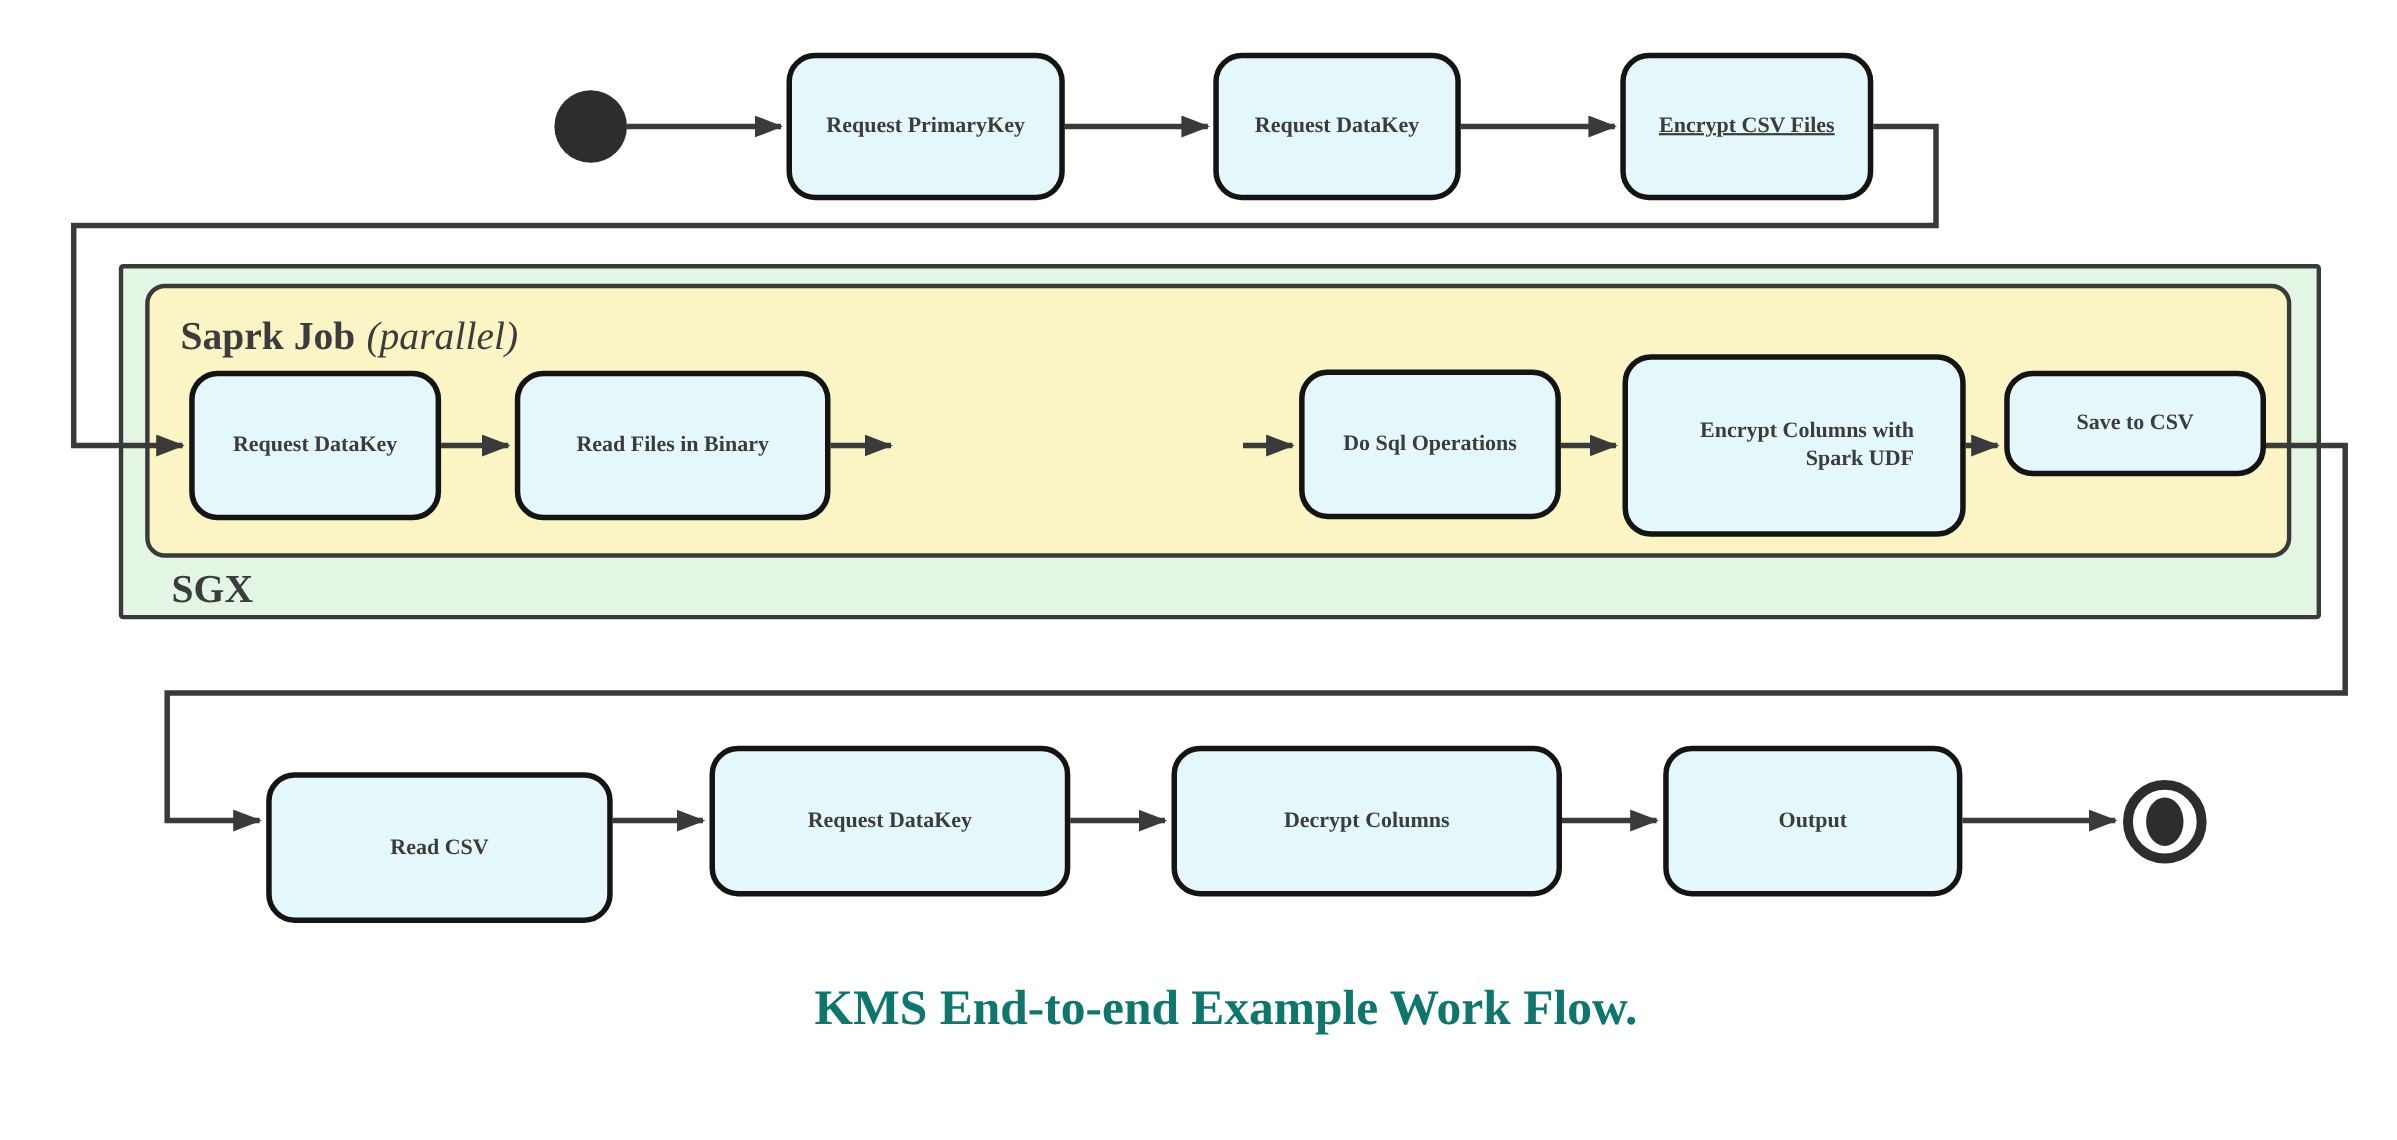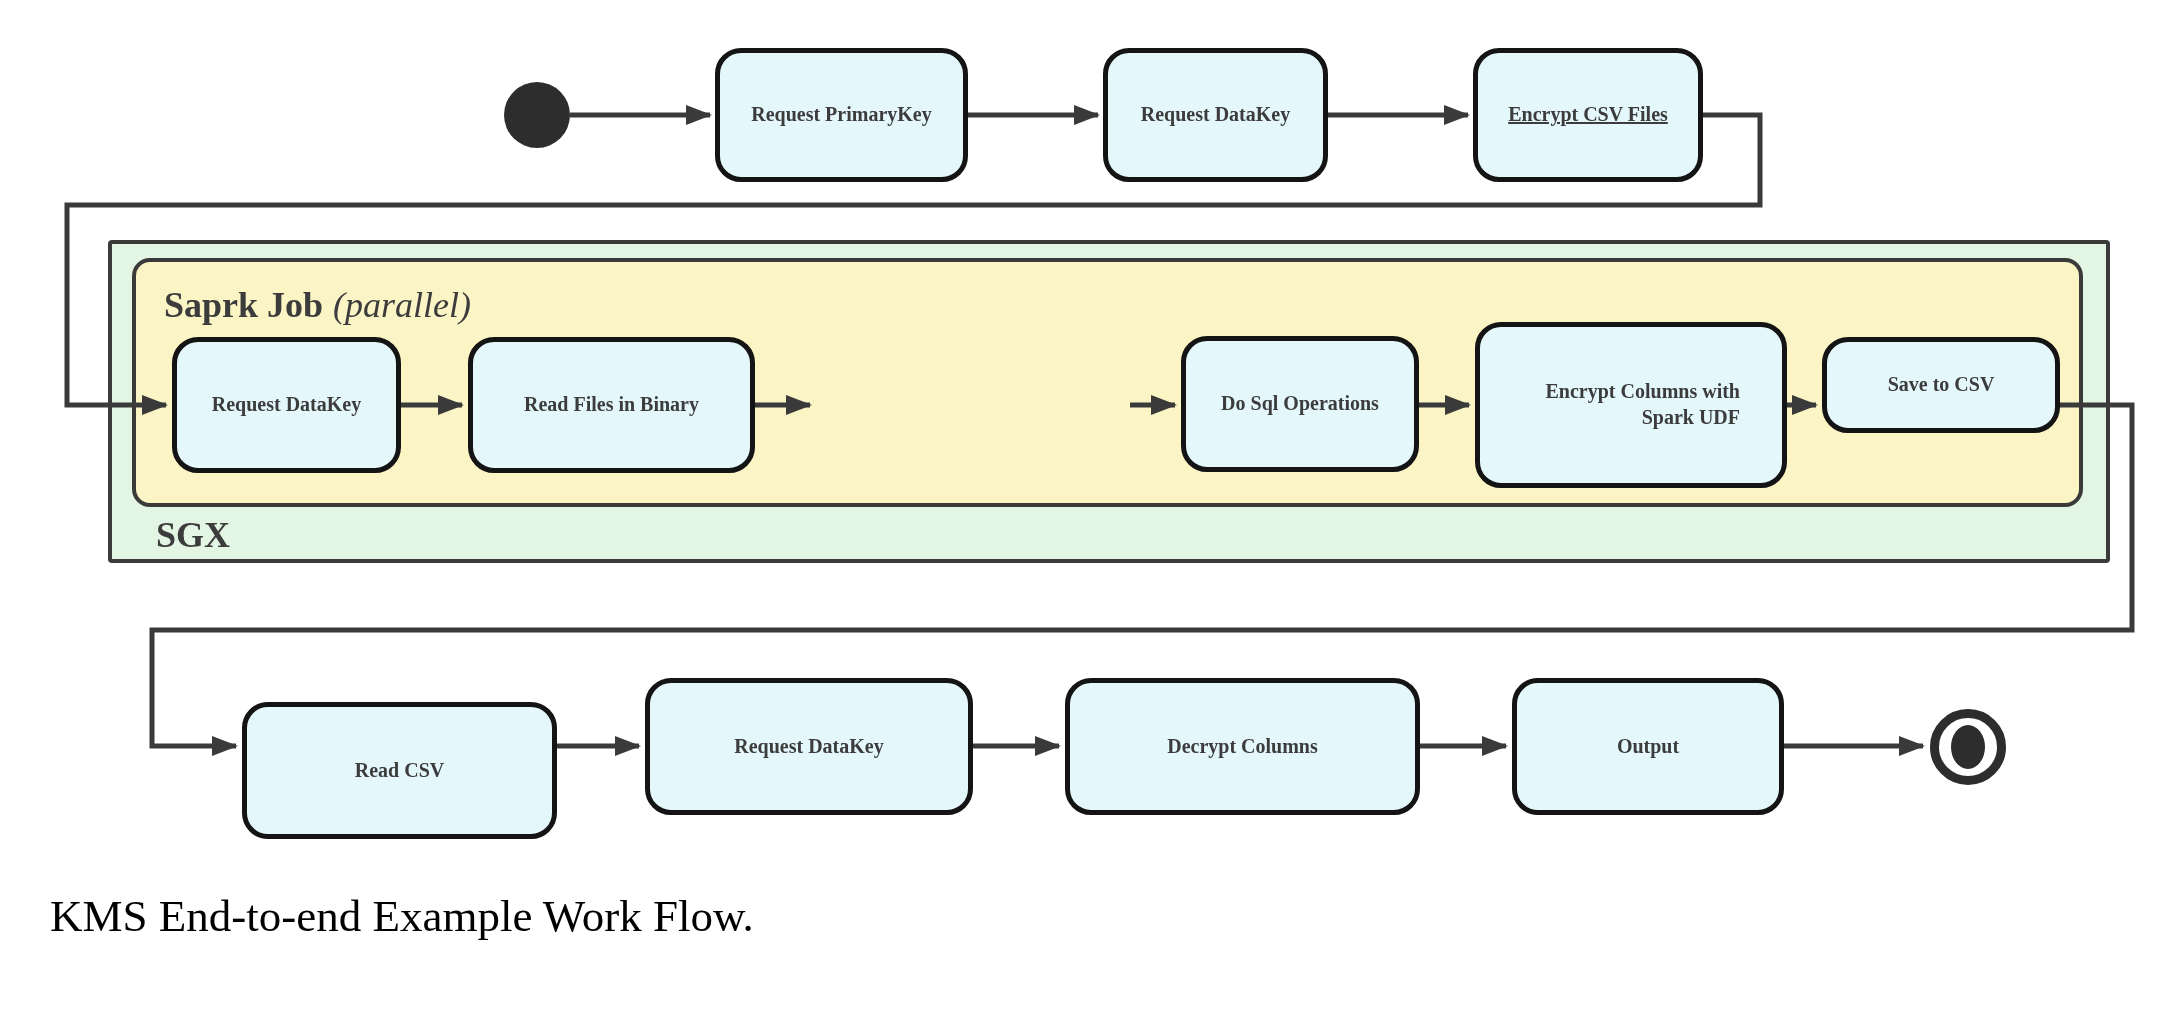--- a/index.html
+++ b/index.html
@@ -55,22 +55,22 @@
     border-radius:50%;
     display:flex; align-items:center; justify-content:center;
   }
   .end-node .dot {
     width:34px; height:44px; background:var(--c-start_fill,#2d2d2d);
     border-radius:50%;
   }
   .caption {
     position:absolute; left:0; top:890px; width:2179px;
     padding-left:50px; box-sizing:border-box;
-    text-align:left; font-size:45px; font-weight:normal;
-    color:#000000;
+    text-align:center; font-size:45px; font-weight:bold;
+    color:#0f766e;
   }
   
   .n-t1 { left:715px;  top:48px;  width:253px; height:134px; }
   .n-t2 { left:1103px; top:48px;  width:225px; height:134px; }
   .n-t3 { left:1473px; top:48px;  width:230px; height:134px; padding:0 26px;text-decoration:underline; }
   .n-m1 { left:172px;  top:337px; width:229px; height:136px; }
   .n-m2 { left:468px;  top:337px; width:287px; height:136px; }
   .n-m3 { left:816px;  top:337px; width:314px; height:136px; }
   .n-m4 { left:1181px; top:336px; width:238px; height:136px; }
   .n-m5 { left:1475px; top:322px; width:312px; height:166px; padding:0 42px;text-align:right; }

